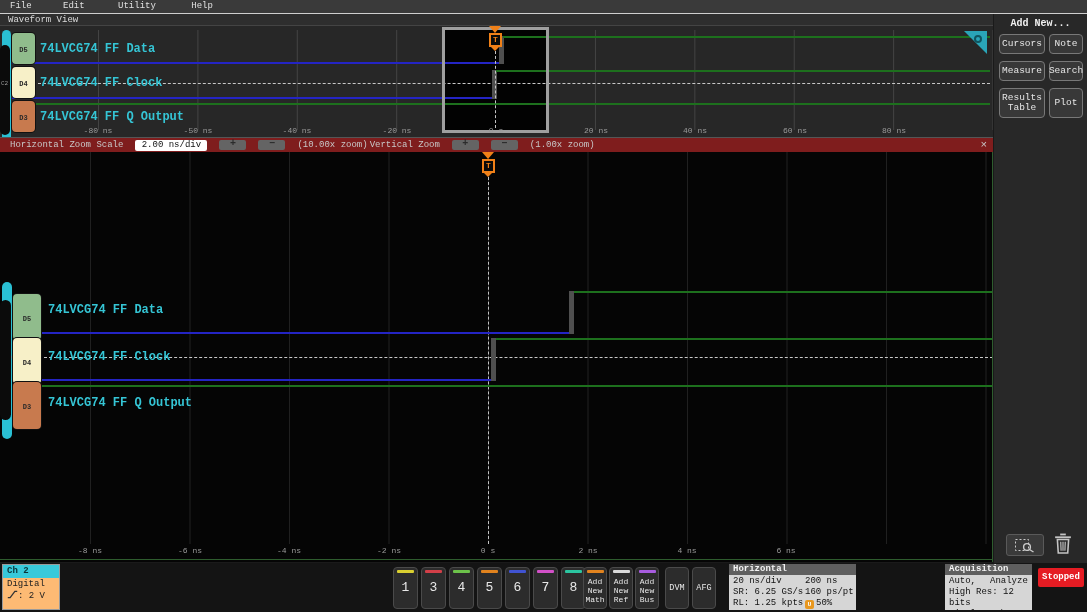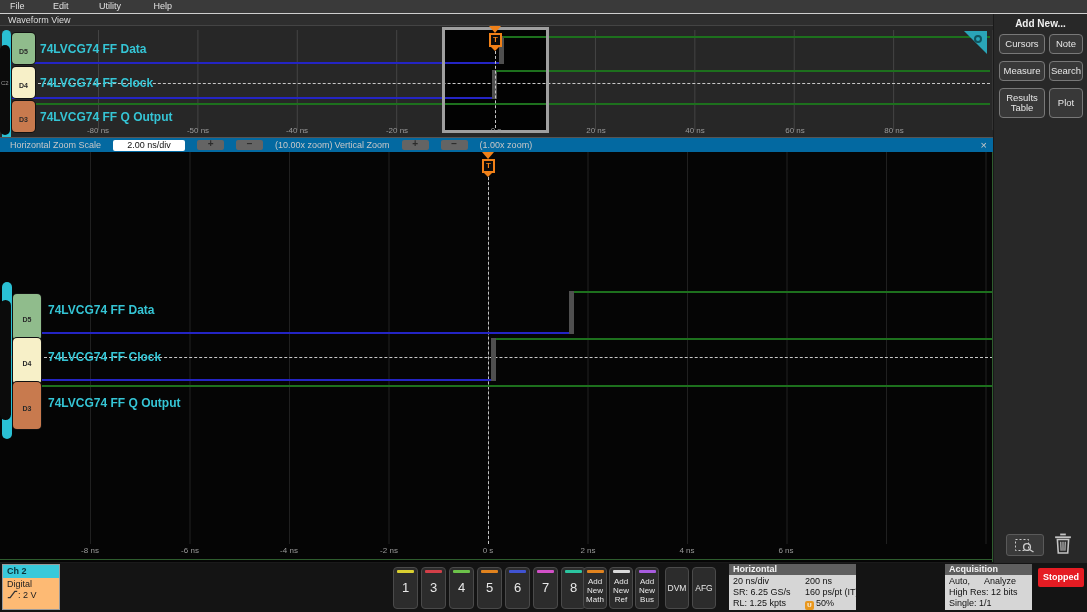--- a/index.html
+++ b/index.html
@@ -2,21 +2,21 @@
 <html><head>
 <meta charset="utf-8">
 <style>
   * { margin:0; padding:0; box-sizing:border-box; }
   html,body { background:#000; }
   #root {
     position:relative; width:1087px; height:612px; overflow:hidden;
     background:#1a1a1a; font-family:"Liberation Sans", sans-serif;
     -webkit-font-smoothing:antialiased;
   }
-  .abs { position:absolute; }
+  .abs { position:absolute;font-family:Liberation Mono, monospace; }
 
   
   #menubar { left:0; top:0; width:1087px; height:13px; background:#3a3a3a; color:#e0e0e0; font-size:9px; line-height:13px; }
   #menubar span { display:inline-block; cursor:default; }
   #mi-file{margin-left:10px}#mi-edit{margin-left:26px}#mi-utility{margin-left:28px}#mi-help{margin-left:30px}
   #top-sep { left:0; top:13px; width:1087px; height:1px; background:#cfcfcf; }
 
   
   #wv-titlebar { left:0; top:14px; width:993px; height:12px; background:#2e2e2e; color:#dcdcdc; font-size:9px; line-height:12px; padding-left:8px; border-bottom:1px solid #444; }
 
@@ -44,21 +44,21 @@
   .grp-pill { position:absolute; background:#0b0b0b; border-radius:8px; }
   .grp-id { position:absolute; font-size:6px; color:#9a9a9a; }
   .ch-tab { position:absolute; border-radius:4px; color:#2a2a2a; text-align:center; box-shadow:0 0 0 1px #111; }
   .ch-tab .tabtxt { font-size:7px; font-weight:bold; }
   .ch-name { position:absolute; color:#35c5d5; font-size:12px; font-weight:bold; line-height:13px; white-space:nowrap; }
 
   #ov-zoomcorner { left:964px; top:5px; width:0; height:0; border-top:23px solid #2aa5b8; border-left:23px solid transparent; }
   #ov-zoomcorner-glass { left:974px; top:9px; width:8px; height:8px; border:2px solid #0f5560; border-radius:50%; }
 
   
-  #zoombar { left:0; top:137px; width:993px; height:15px; background:#0369a1; border-top:1px solid #555; color:#c8c8c8; font-size:9px; display:flex; align-items:center; }
+  #zoombar { left:0; top:137px; width:993px; height:15px; background:#7f1d1d; border-top:1px solid #555; color:#c8c8c8; font-size:9px; display:flex; align-items:center; }
   #zoombar .lbl { margin-left:10px; }
   #hzs-value { margin-left:12px; width:72px; height:11px; background:#fff; color:#111; border-radius:2px; text-align:center; line-height:11px; font-size:9px; }
   .zbtn { margin-left:12px; width:27px; height:10px; background:#646464; border-radius:2px; color:#2b2b2b; font-size:10px; font-weight:bold; text-align:center; line-height:8px; }
   .zinfo { margin-left:12px; }
   #zoombar-close { position:absolute; right:6px; top:1px; color:#c8c8c8; font-size:11px; }
 
   
   #mainview { left:0; top:152px; width:993px; height:410px; background:#050505; overflow:hidden; border-right:1px solid #2e5c2e; }
   #mv-grid { left:0; top:0; width:993px; height:392px;
     background-image:linear-gradient(to right, rgba(255,255,255,0.11) 1px, transparent 1px);

